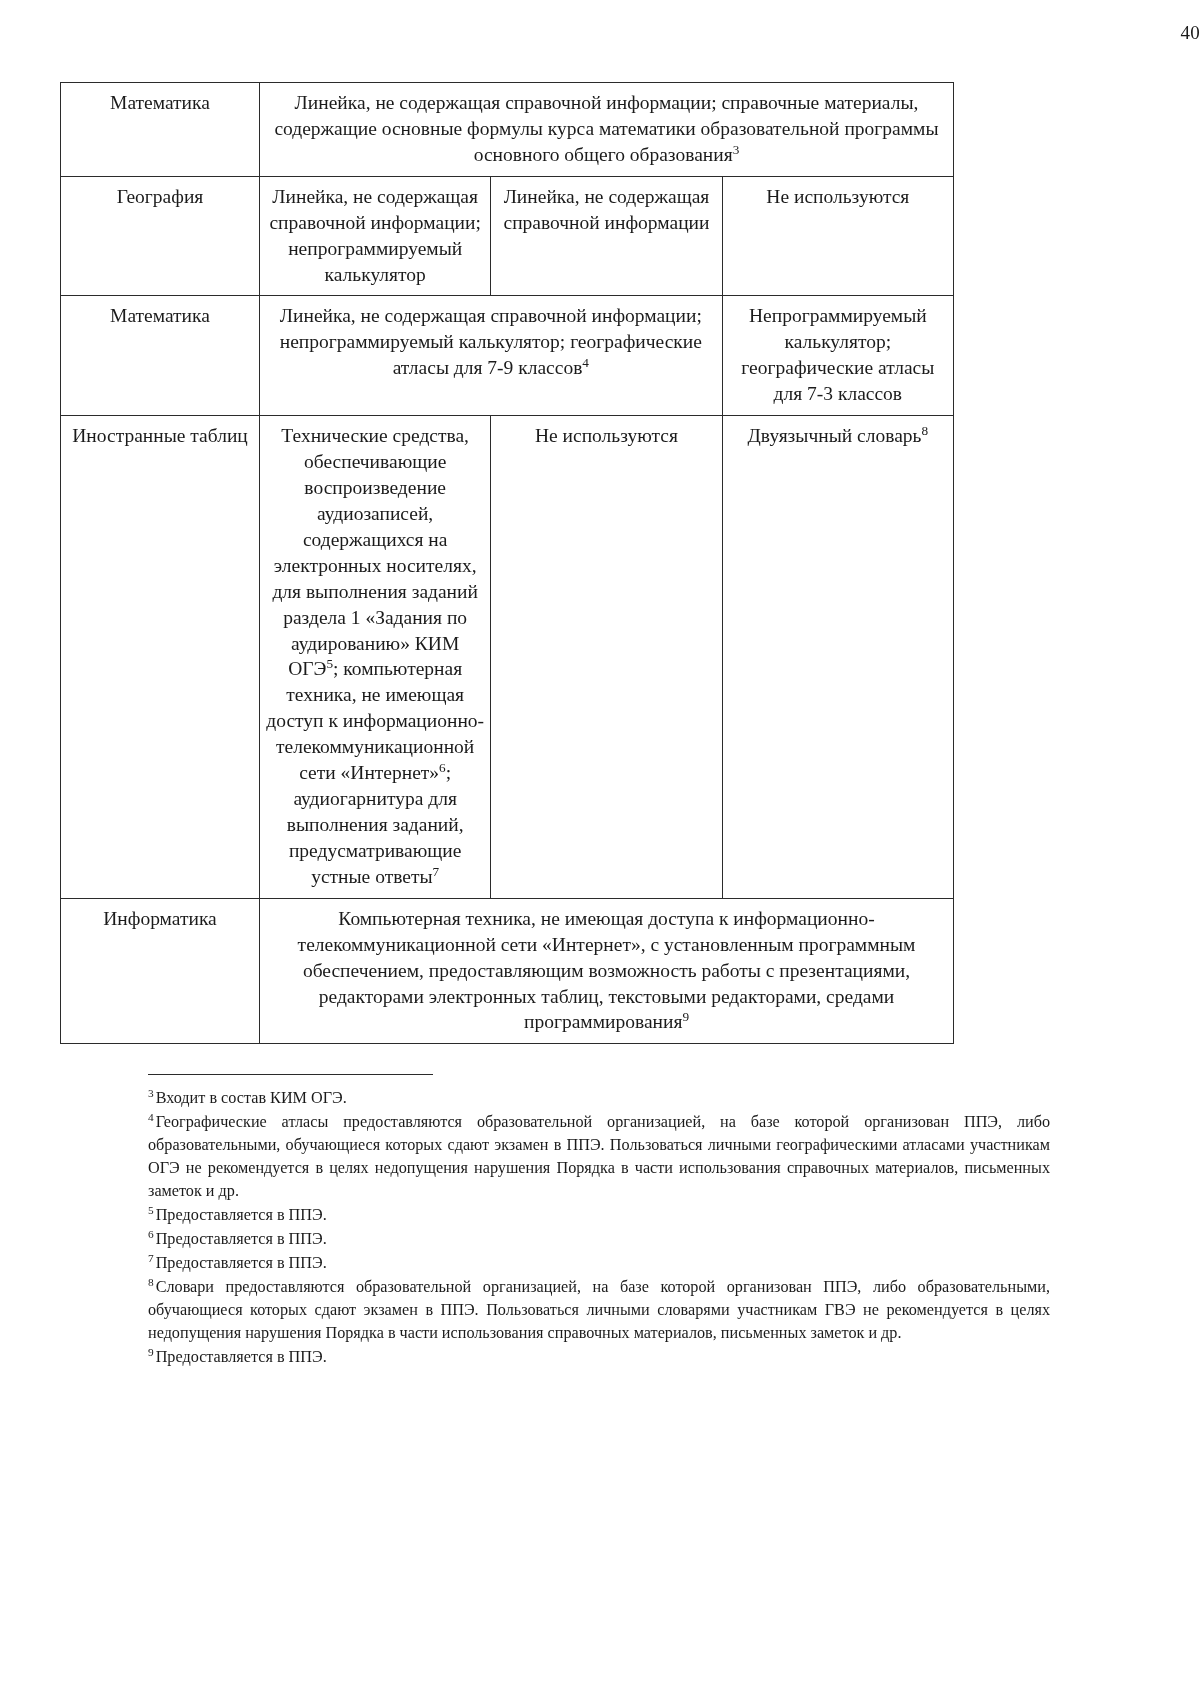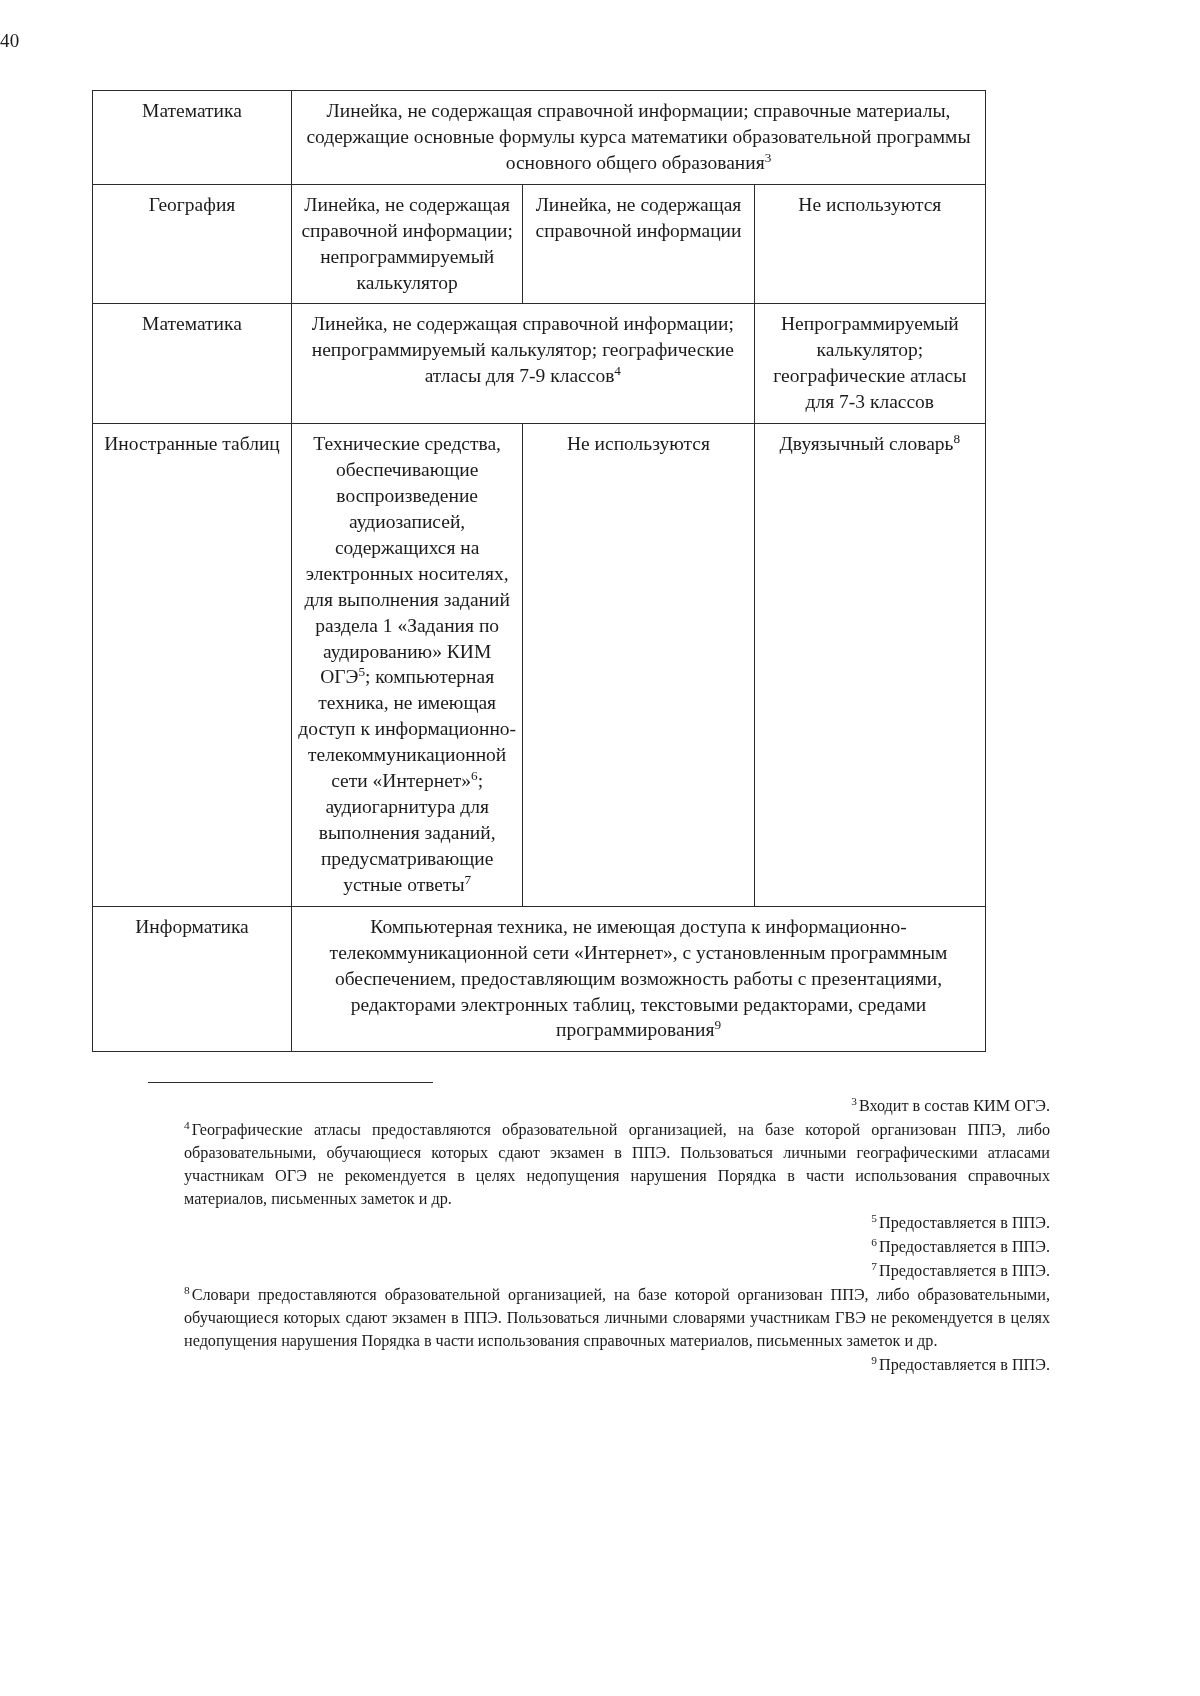--- a/index.html
+++ b/index.html
@@ -17,30 +17,30 @@
     overflow: hidden;
   }
   .page {
     position: relative;
     width: 1200px;
     height: 1696px;
     box-sizing: border-box;
     padding: 0;
   }
   .page-number {
-    text-align: left;
+    text-align: right;
     font-size: 19px;
-    margin-top: 30px;
+    margin-top: 22px;
     letter-spacing: 0.2px;
   }
 
   
   .table-wrap {
     margin: 38px 0 0 0;
-    padding-left: 92px;
+    padding-left: 60px;
     padding-right: 158px;
   }
   table.spec-table {
     border-collapse: collapse;
     width: 894px;
     table-layout: fixed;
   }
   table.spec-table td {
     border: 1px solid #2b2b2b;
     vertical-align: top;
@@ -71,25 +71,24 @@
   .fn-rule {
     width: 285px;
     height: 0;
     border-top: 1px solid #2b2b2b;
     margin: 0 0 12px 0;
   }
   .fn {
     font-size: 16.2px;
     line-height: 1.42;
     margin: 0 0 1px 0;
-    text-align: right;
+    text-align: left;
   }
   .fn.justify {
     text-align: justify;
-    margin-left: 36px;
   }
   .fn .fn-num {
     font-size: 0.7em;
     vertical-align: super;
     line-height: 0;
     margin-right: 2px;
   }
 </style>
 </head>
 <body>

